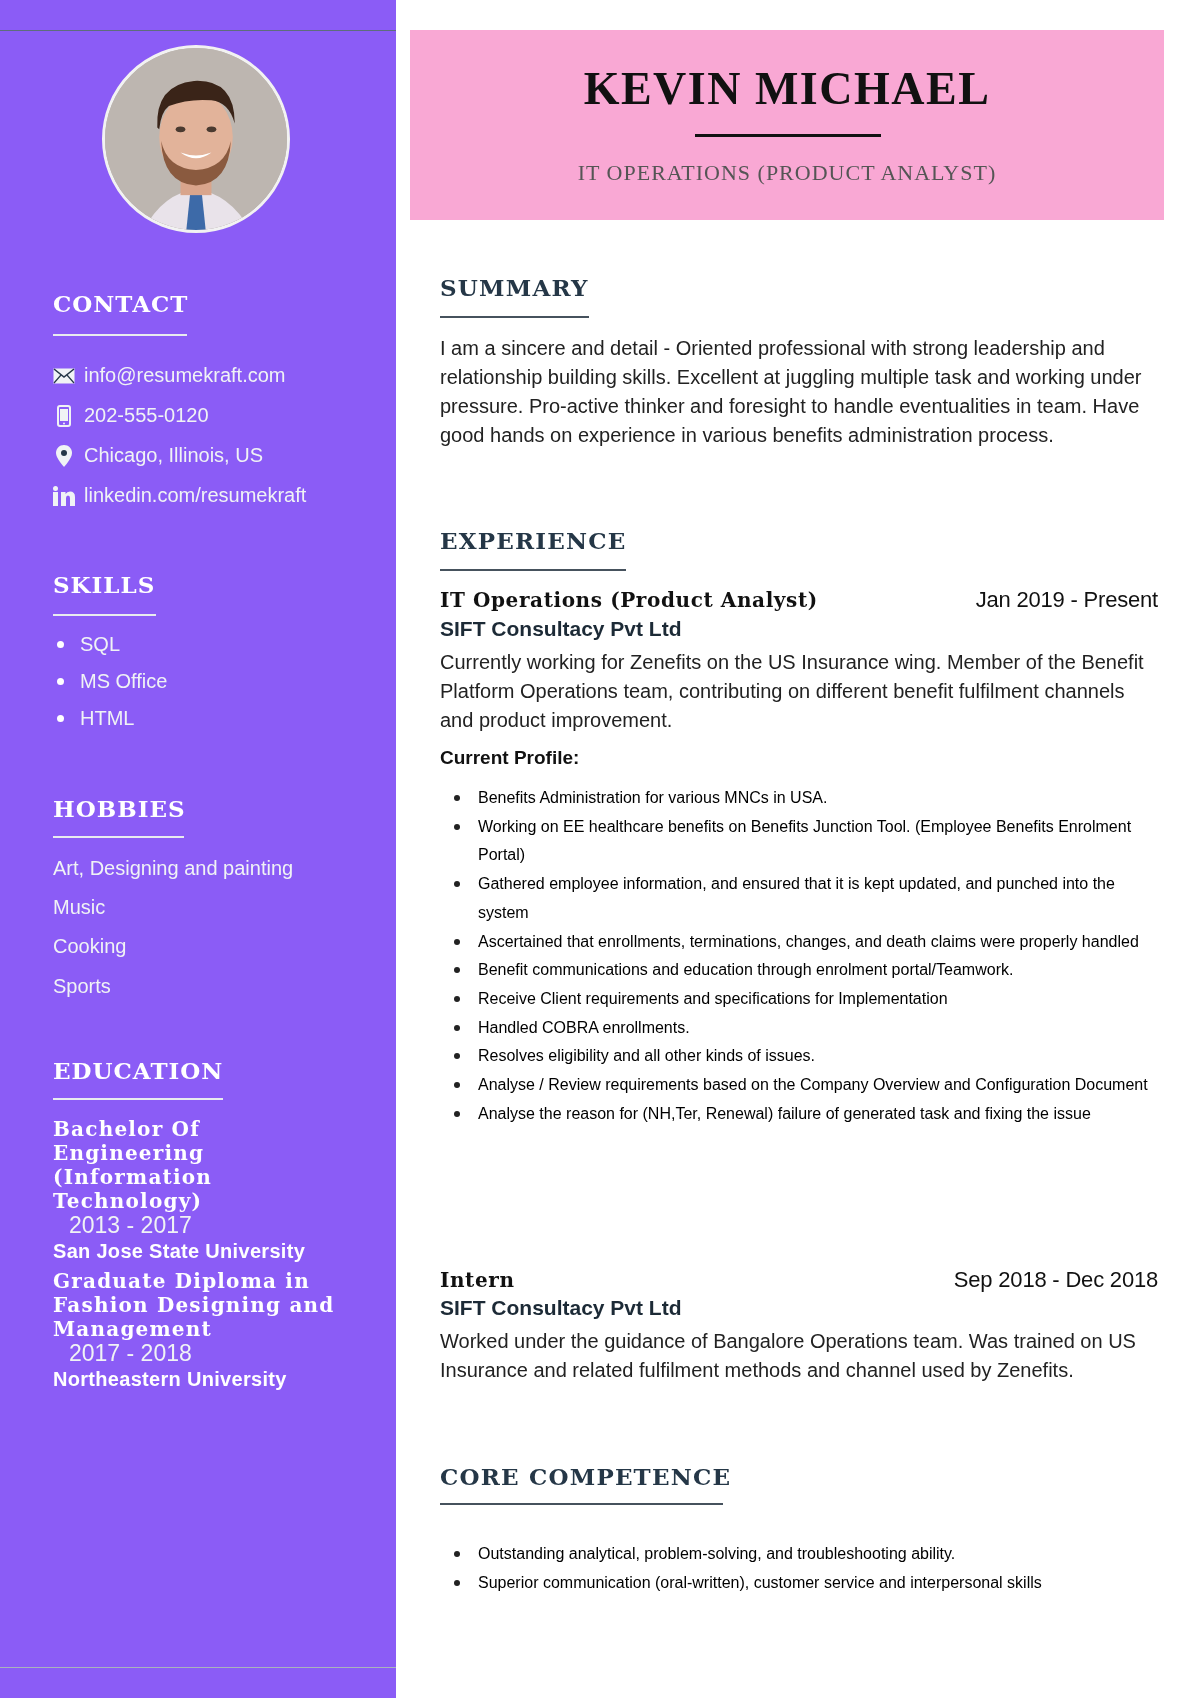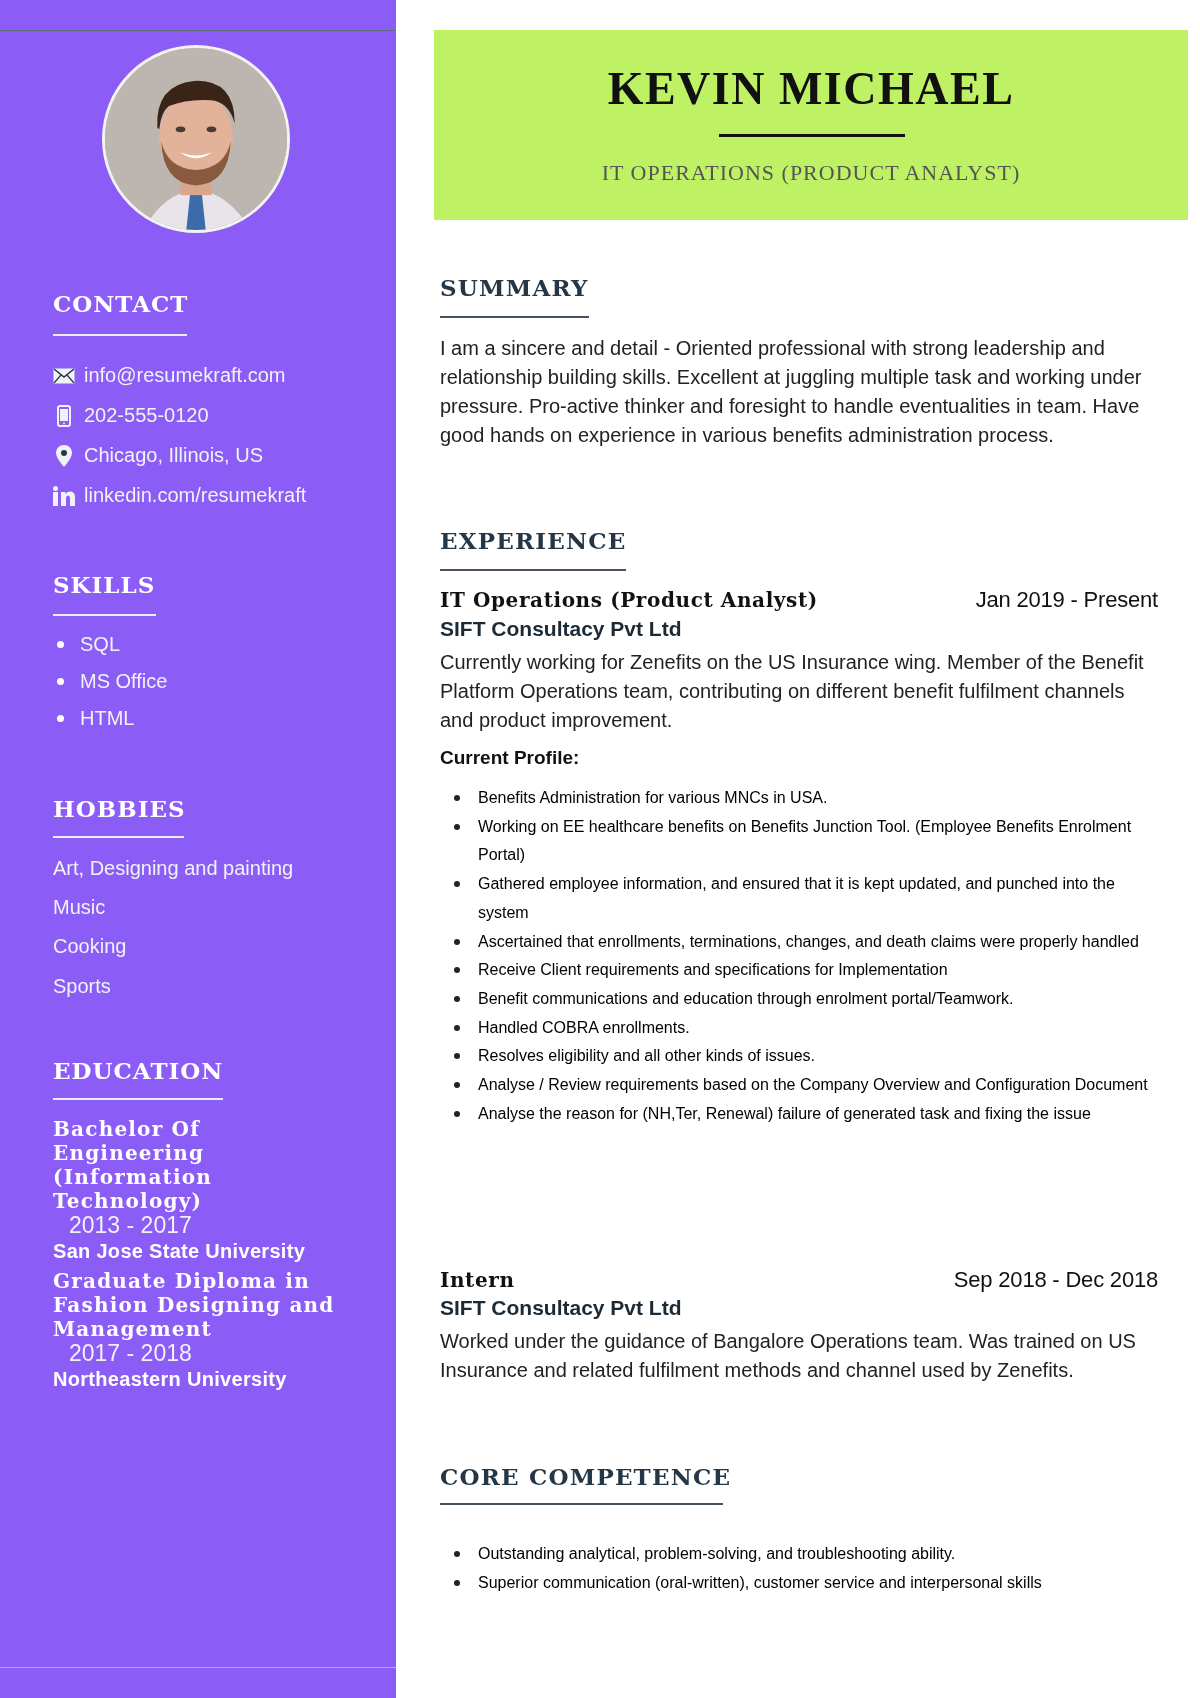--- a/index.html
+++ b/index.html
@@ -37,21 +37,21 @@
 
   .hobby-item { position: absolute; left: 53px; font-size: 20px; color: #f0f3f5; }
 
   .edu-block { position: absolute; left: 53px; width: 300px; }
   .edu-degree { font-family: "DejaVu Serif", serif; font-weight: bold; font-size: 20px; line-height: 24px; letter-spacing: 1.2px; color: #ffffff; }
   .edu-years { font-size: 23px; line-height: 25px; color: #f0f3f5; margin-left: 16px; }
   .edu-school { font-size: 20px; line-height: 26px; font-weight: bold; color: #ffffff; letter-spacing: 0.3px; }
 
   
   .header-box {
-    position: absolute; left: 434px; top: 30px; width: 754px; height: 190px; background: #bef264;
+    position: absolute; left: 410px; top: 30px; width: 754px; height: 190px; background: #f9a8d4;
     text-align: center;
   }
   .name { position: absolute; left: 0; right: 0; top: 32px; font-family: "Liberation Serif", serif; font-weight: bold; font-size: 46px; letter-spacing: 1.5px; color: #111; }
   .name-rule { position: absolute; left: 285px; top: 104px; width: 186px; height: 3px; background: #111; }
   .job-title { position: absolute; left: 0; right: 0; top: 130px; font-family: "Liberation Serif", serif; font-size: 22px; letter-spacing: 1px; color: #555; }
 
   .main-heading { position: absolute; left: 440px; font-family: "DejaVu Serif", serif; font-weight: bold; font-size: 23px; letter-spacing: 1.2px; color: #253747; }
   .main-underline { position: absolute; left: 440px; height: 2px; background: #46525d; }
 
   .para { position: absolute; left: 440px; width: 720px; font-size: 20px; line-height: 29px; color: #222; }
@@ -196,22 +196,22 @@
 </div>
 <div class="company" style="top:617px;">SIFT Consultacy Pvt Ltd</div>
 <p class="para" style="top:648px;">Currently working for Zenefits on the US Insurance wing. Member of the Benefit Platform Operations team, contributing on different benefit fulfilment channels and product improvement.</p>
 <div class="subhead" style="top:747px;">Current Profile:</div>
 
 <ul class="bullets" style="top:784px;">
   <li><span class="b"></span><span>Benefits Administration for various MNCs in USA.</span></li>
   <li><span class="b"></span><span>Working on EE healthcare benefits on Benefits Junction Tool. (Employee Benefits Enrolment Portal)</span></li>
   <li><span class="b"></span><span>Gathered employee information, and ensured that it is kept updated, and punched into the system</span></li>
   <li><span class="b"></span><span>Ascertained that enrollments, terminations, changes, and death claims were properly handled</span></li>
+  <li><span class="b"></span><span>Benefit communications and education through enrolment portal/Teamwork.</span></li>
   <li><span class="b"></span><span>Receive Client requirements and specifications for Implementation</span></li>
-  <li><span class="b"></span><span>Benefit communications and education through enrolment portal/Teamwork.</span></li>
   <li><span class="b"></span><span>Handled COBRA enrollments.</span></li>
   <li><span class="b"></span><span>Resolves eligibility and all other kinds of issues.</span></li>
   <li><span class="b"></span><span>Analyse / Review requirements based on the Company Overview and Configuration Document</span></li>
   <li><span class="b"></span><span>Analyse the reason for (NH,Ter, Renewal) failure of generated task and fixing the issue</span></li>
 </ul>
 
 <div class="job-title-row" style="top:1267px;">
   <span class="job-role">Intern</span>
   <span class="job-date">Sep 2018 - Dec 2018</span>
 </div>

